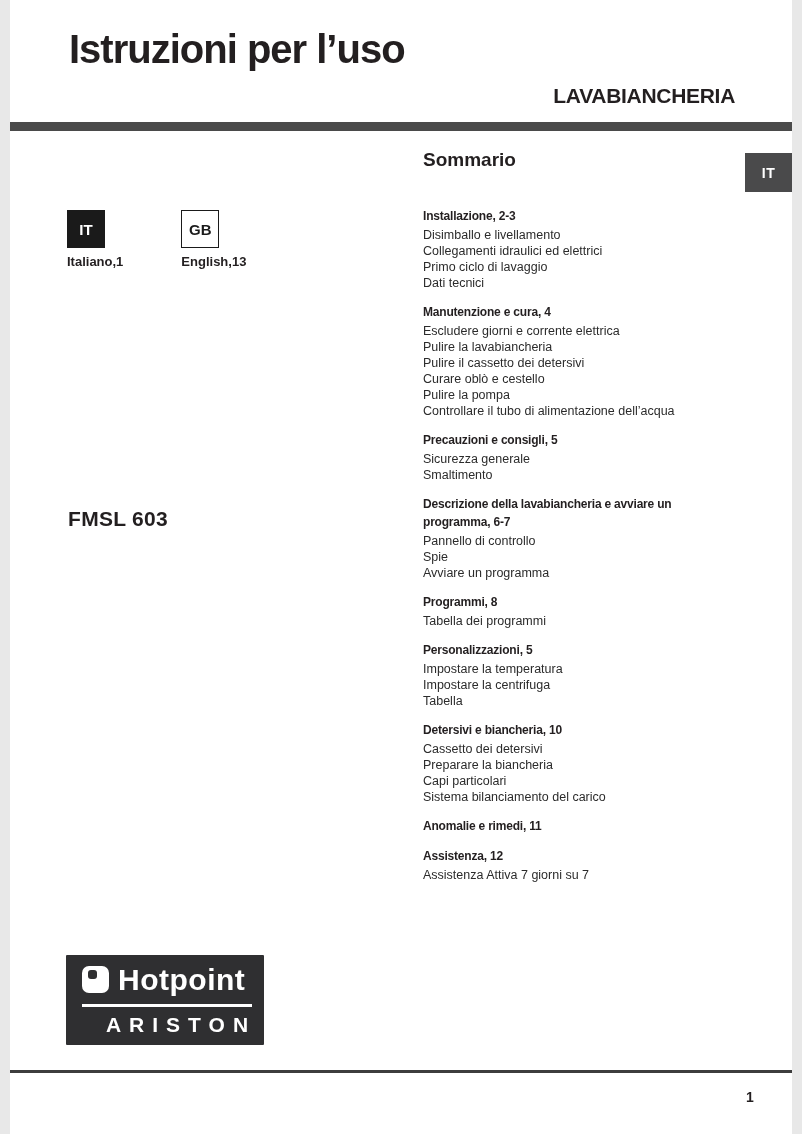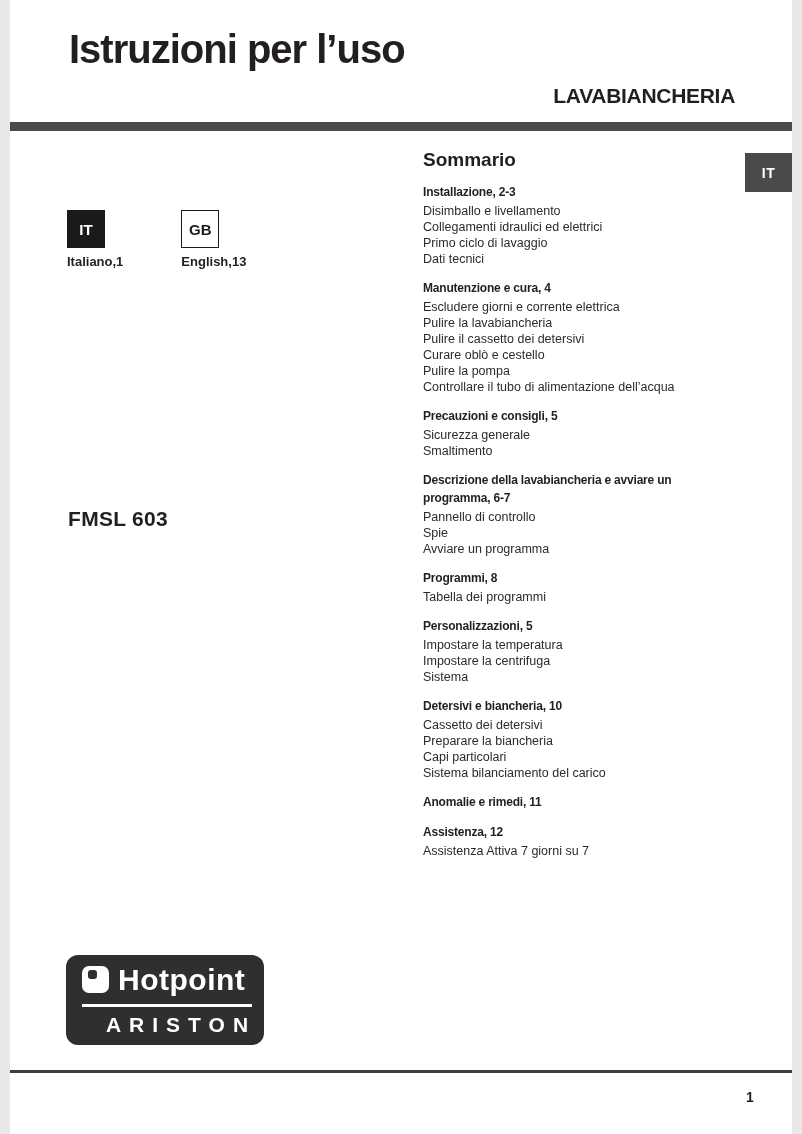--- a/index.html
+++ b/index.html
@@ -46,32 +46,32 @@
   .language.light .code-box { background:#ffffff; color:#1a1a1a; border:1.5px solid #1a1a1a; }
   .language .lang-label { margin-top:6px; font-size:13px; font-weight:bold; white-space:nowrap; }
 
   .model-number {
     position:absolute; left:58px; top:507px;
     font-size:21px; font-weight:bold; letter-spacing:0.3px;
   }
 
   
   .toc { position:absolute; left:413px; top:149px; width:300px; }
-  .toc-heading { font-size:19px; font-weight:bold; margin:0 0 12px 0; }
+  .toc-heading { font-size:19px; font-weight:bold; margin:0 0 36px 0; }
   .toc-section { margin:0 0 12px 0; }
   .toc-section-title {
     font-size:12px; font-weight:bold; line-height:18px;
     letter-spacing:-0.2px; margin:0 0 2px 0;
   }
   .toc-item { font-size:12.5px; line-height:16px; color:#2b2b2b; }
 
   
   .brand-logo {
     position:absolute; left:56px; top:955px;
-    width:198px; height:90px; background:#2f2f31; border-radius:12px;
+    width:198px; height:90px; background:#2f2f31; border-radius:1px;
     color:#ffffff;
   }
   .brand-row { position:absolute; left:16px; top:11px; display:flex; align-items:center; }
   .brand-icon { position:relative; width:27px; height:27px; background:#ffffff; border-radius:7px; }
   .brand-icon .dot {
     position:absolute; left:6px; top:4px; width:9px; height:9px;
     background:#2f2f31; border-radius:3px;
   }
   .brand-primary {
     margin-left:9px; font-size:30px; font-weight:bold; letter-spacing:0.5px;
@@ -159,21 +159,21 @@
     <div>
             <div class="toc-item">Tabella dei programmi</div>
           </div>
   </div>
 
   <div class="toc-section">
     <div class="toc-section-title">Personalizzazioni, 5</div>
     <div>
             <div class="toc-item">Impostare la temperatura</div>
             <div class="toc-item">Impostare la centrifuga</div>
-            <div class="toc-item">Sistema</div>
+            <div class="toc-item">Tabella</div>
           </div>
   </div>
 
   <div class="toc-section">
     <div class="toc-section-title">Detersivi e biancheria, 10</div>
     <div>
             <div class="toc-item">Cassetto dei detersivi</div>
             <div class="toc-item">Preparare la biancheria</div>
             <div class="toc-item">Capi particolari</div>
             <div class="toc-item">Sistema bilanciamento del carico</div>

